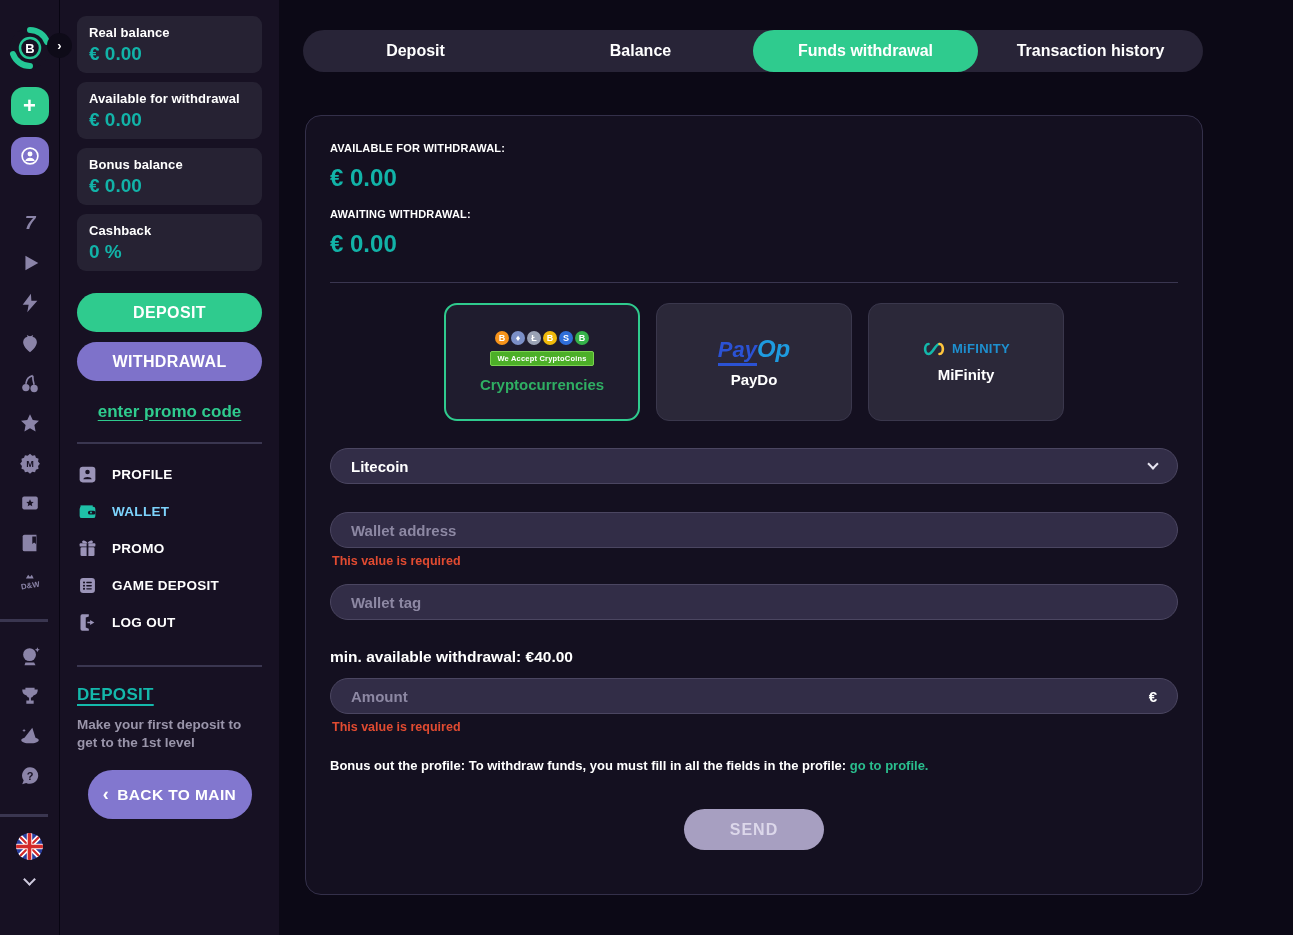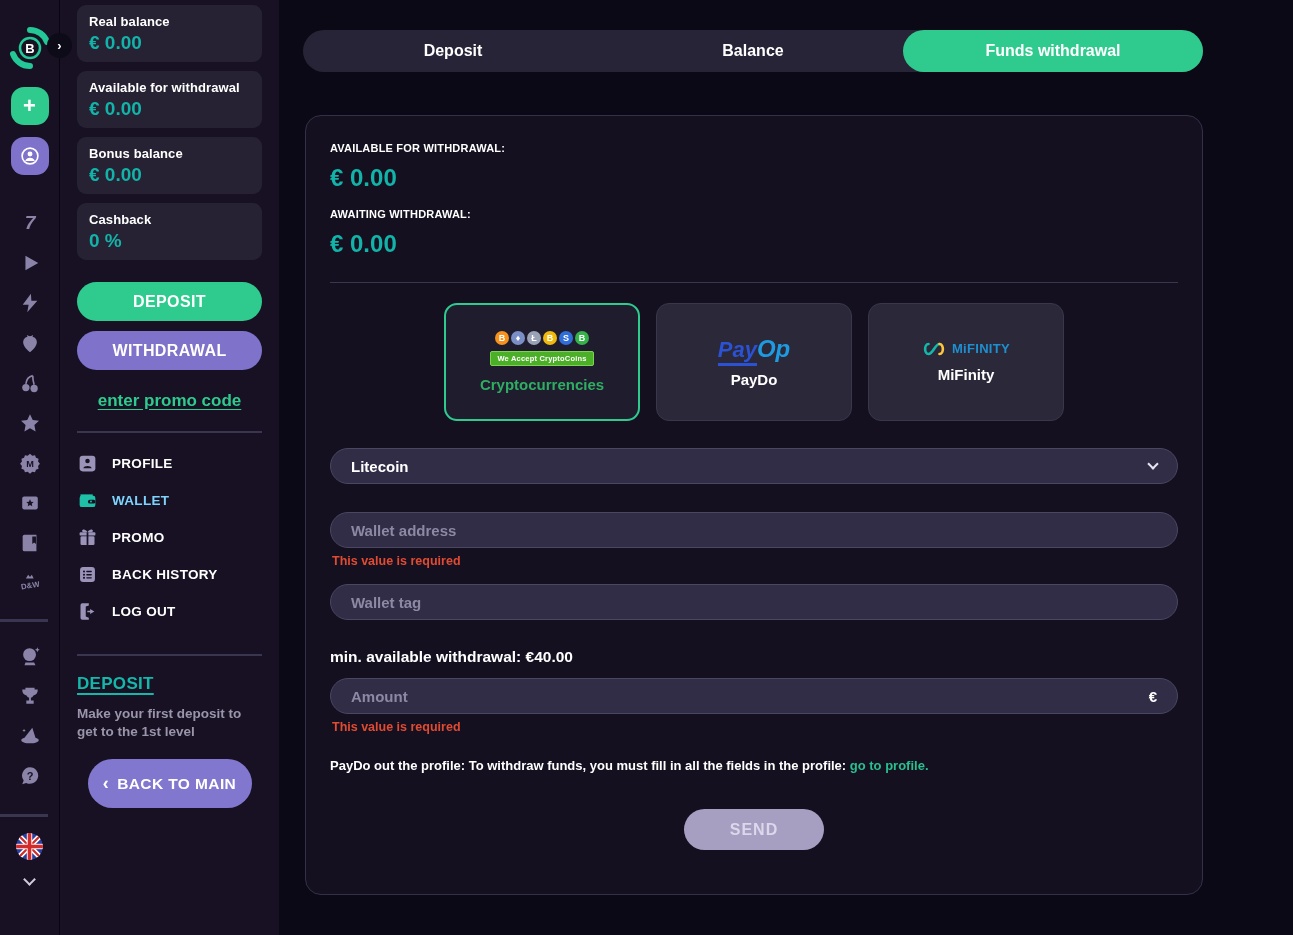--- a/index.html
+++ b/index.html
@@ -40,21 +40,21 @@
   .rail-div.d2 { margin-top:26px; }
   .flag-btn { width:27px; height:27px; margin-top:16px; border-radius:50%; overflow:hidden; cursor:pointer; }
   .rail-chevron { margin-top:10px; color:#cfcade; cursor:pointer; }
   .chev-down {
     width:9px; height:9px; border-right:2.5px solid #cfcade; border-bottom:2.5px solid #cfcade;
     transform:rotate(45deg); display:inline-block;
   }
   
   .sidebar {
     width:219px; flex:0 0 219px; background:#171123; height:935px;
-    padding:5px 17px 0 17px; display:flex; flex-direction:column;
+    padding:16px 17px 0 17px; display:flex; flex-direction:column;
   }
   .bal-card {
     background:#262233; border-radius:9px; padding:9px 12px 8px; margin-bottom:9px;
   }
   .bal-label { font-size:13px; font-weight:800; color:#fff; letter-spacing:.1px; }
   .bal-value { font-size:19px; font-weight:800; color:#12b3a8; margin-top:3px; }
   .btn {
     border:none; cursor:pointer; font-weight:800; color:#fff;
     font-family:inherit; letter-spacing:.4px;
   }
@@ -365,21 +365,21 @@
             <g fill="#171123">
               <circle cx="8" cy="8.6" r="1.2"></circle>
               <rect x="10.5" y="7.8" width="6.5" height="1.6" rx=".8"></rect>
               <circle cx="8" cy="12.2" r="1.2"></circle>
               <rect x="10.5" y="11.4" width="6.5" height="1.6" rx=".8"></rect>
               <circle cx="8" cy="15.8" r="1.2"></circle>
               <rect x="10.5" y="15" width="6.5" height="1.6" rx=".8"></rect>
             </g>
           </svg>
       </span>
-      <span class="mi-label">BACK HISTORY</span>
+      <span class="mi-label">GAME DEPOSIT</span>
     </li>
     <li class="menu-item">
       <span class="mi-icon">
         <svg viewBox="0 0 24 24">
             <path d="M13.5 2.5H6a2 2 0 00-2 2v15a2 2 0 002 2h7.5V19l-3.5-1.2V6.2l3.5-1.2z"></path>
             <path d="M15 9.2l4.8 2.8L15 14.8v-1.9h-3.2v-1.8H15z"></path>
           </svg>
       </span>
       <span class="mi-label">LOG OUT</span>
     </li>
@@ -393,20 +393,21 @@
     <span class="lt">‹</span>
     <span>BACK TO MAIN</span>
   </button>
 </aside>
 
 <main class="main">
   <div class="tabbar">
     <div class="tab">Deposit</div>
     <div class="tab">Balance</div>
     <div class="tab active">Funds withdrawal</div>
+    <div class="tab">Transaction history</div>
   </div>
 
   <section class="panel">
     <div class="avail-label">AVAILABLE FOR WITHDRAWAL:</div>
     <div class="avail-value">€ 0.00</div>
     <div class="avail-label">AWAITING WITHDRAWAL:</div>
     <div class="avail-value last">€ 0.00</div>
 
     <hr class="panel-div">
 
@@ -459,19 +460,19 @@
 
     <div class="min-note">min. available withdrawal: €40.00</div>
 
     <div class="field input-amount">
       <input class="text-input" type="text" placeholder="Amount" style="">
       <span class="cur-symbol">€</span>
     </div>
     <div class="error-text">This value is required</div>
 
     <div class="profile-note">
-      <span>PayDo out the profile: To withdraw funds, you must fill in all the fields in the profile:</span>
+      <span>Bonus out the profile: To withdraw funds, you must fill in all the fields in the profile:</span>
       <a>go to profile.</a>
     </div>
 
     <button class="btn send-btn">SEND</button>
   </section>
 </main>
 
 </body></html>

